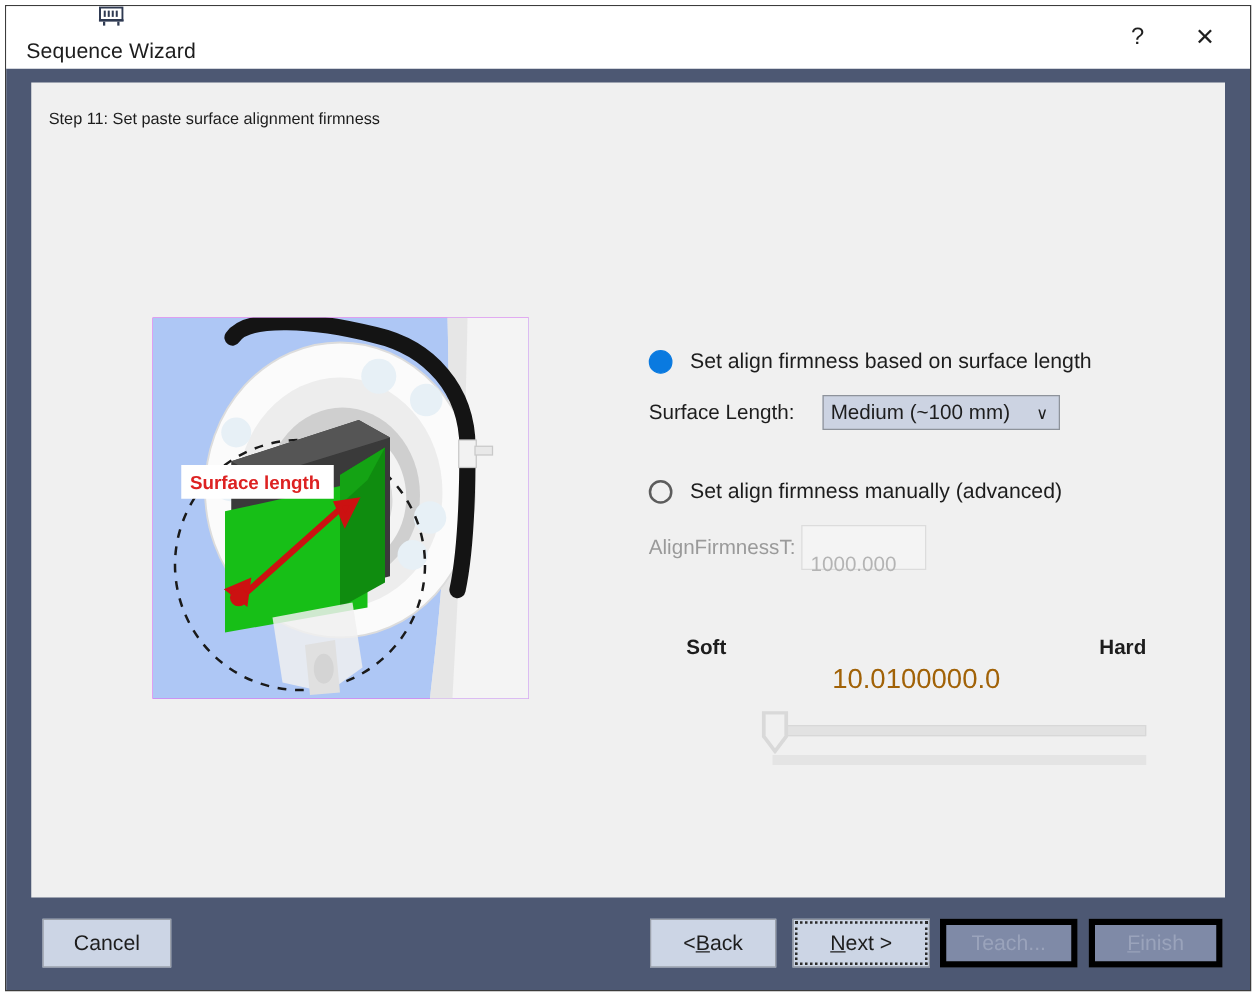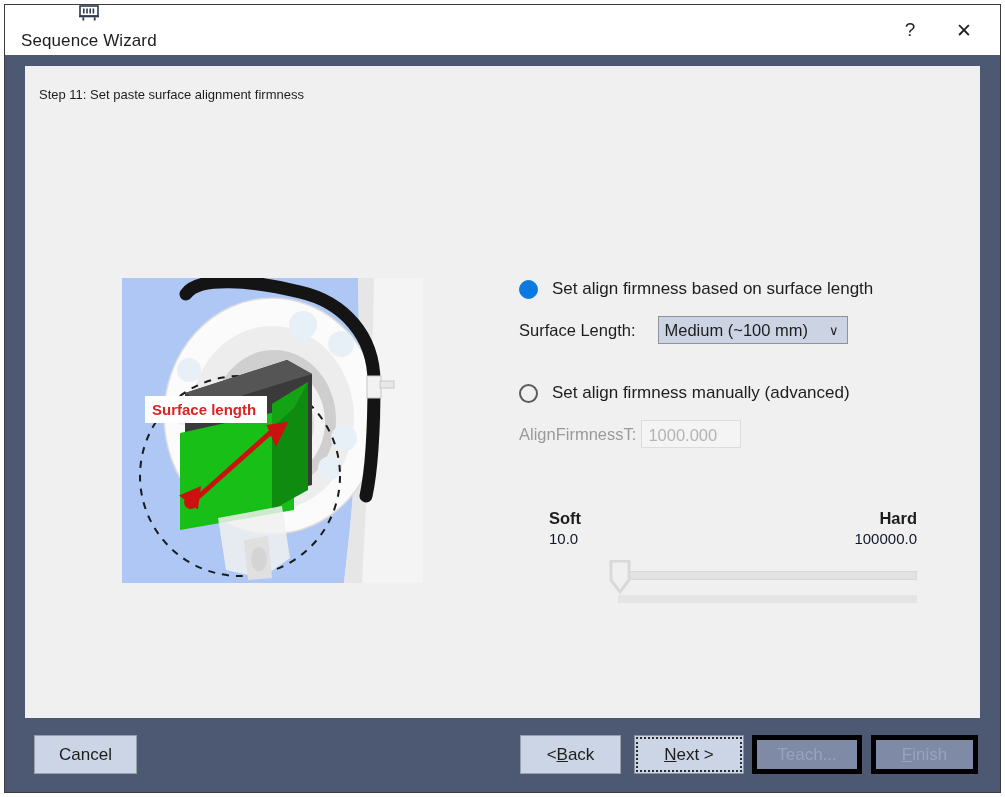--- a/index.html
+++ b/index.html
@@ -75,21 +75,21 @@
   #step-title {
     position: absolute;
     left: 14px; top: 21px;
     font-size: 13px;
     color: #1d1d1d;
   }
 
   
   #illustration {
     position: absolute;
-    left: 97px; top: 212px;
+    left: 97px; top: 188px;
     width: 301px; height: 305px;
     background: #d946ef;
     overflow: hidden;
   }
   #illustration svg { display: block; }
 
   
   #options {
     position: absolute;
     left: 494px; top: 210px;
@@ -151,44 +151,44 @@
   .combo .chev {
     margin-left: 12px;
     font-size: 13px;
     color: #1d1d1d;
   }
 
   .textfield {
     height: 28px;
     width: 100px;
     line-height: 28px;
-    padding: 0 6px;
+    padding: 17px 6px;
     background: #f4f4f4;
     border: 1px solid #dcdcdc;
     box-sizing: border-box;
     font-size: 16.5px;
     color: #b4b4b4;
   }
 
   
   #slider-block {
     position: absolute;
     left: 524px; top: 443px;
     width: 368px;
   }
   #slider-labels {
     display: flex; justify-content: space-between;
     font-size: 16.5px;
     color: #1d1d1d;
     font-weight: bold;
   }
   #slider-values {
-    display: flex; justify-content: space-between;
-    font-size: 15px;
-    color: #0f172a;
+    display: flex; justify-content: center;
+    font-size: 22px;
+    color: #a16207;
     margin-top: 2px;
   }
   #slider-wrap {
     position: relative;
     height: 46px;
     margin-top: 10px;
     margin-left: 60px;
     width: 308px;
   }
   #slider-track {

